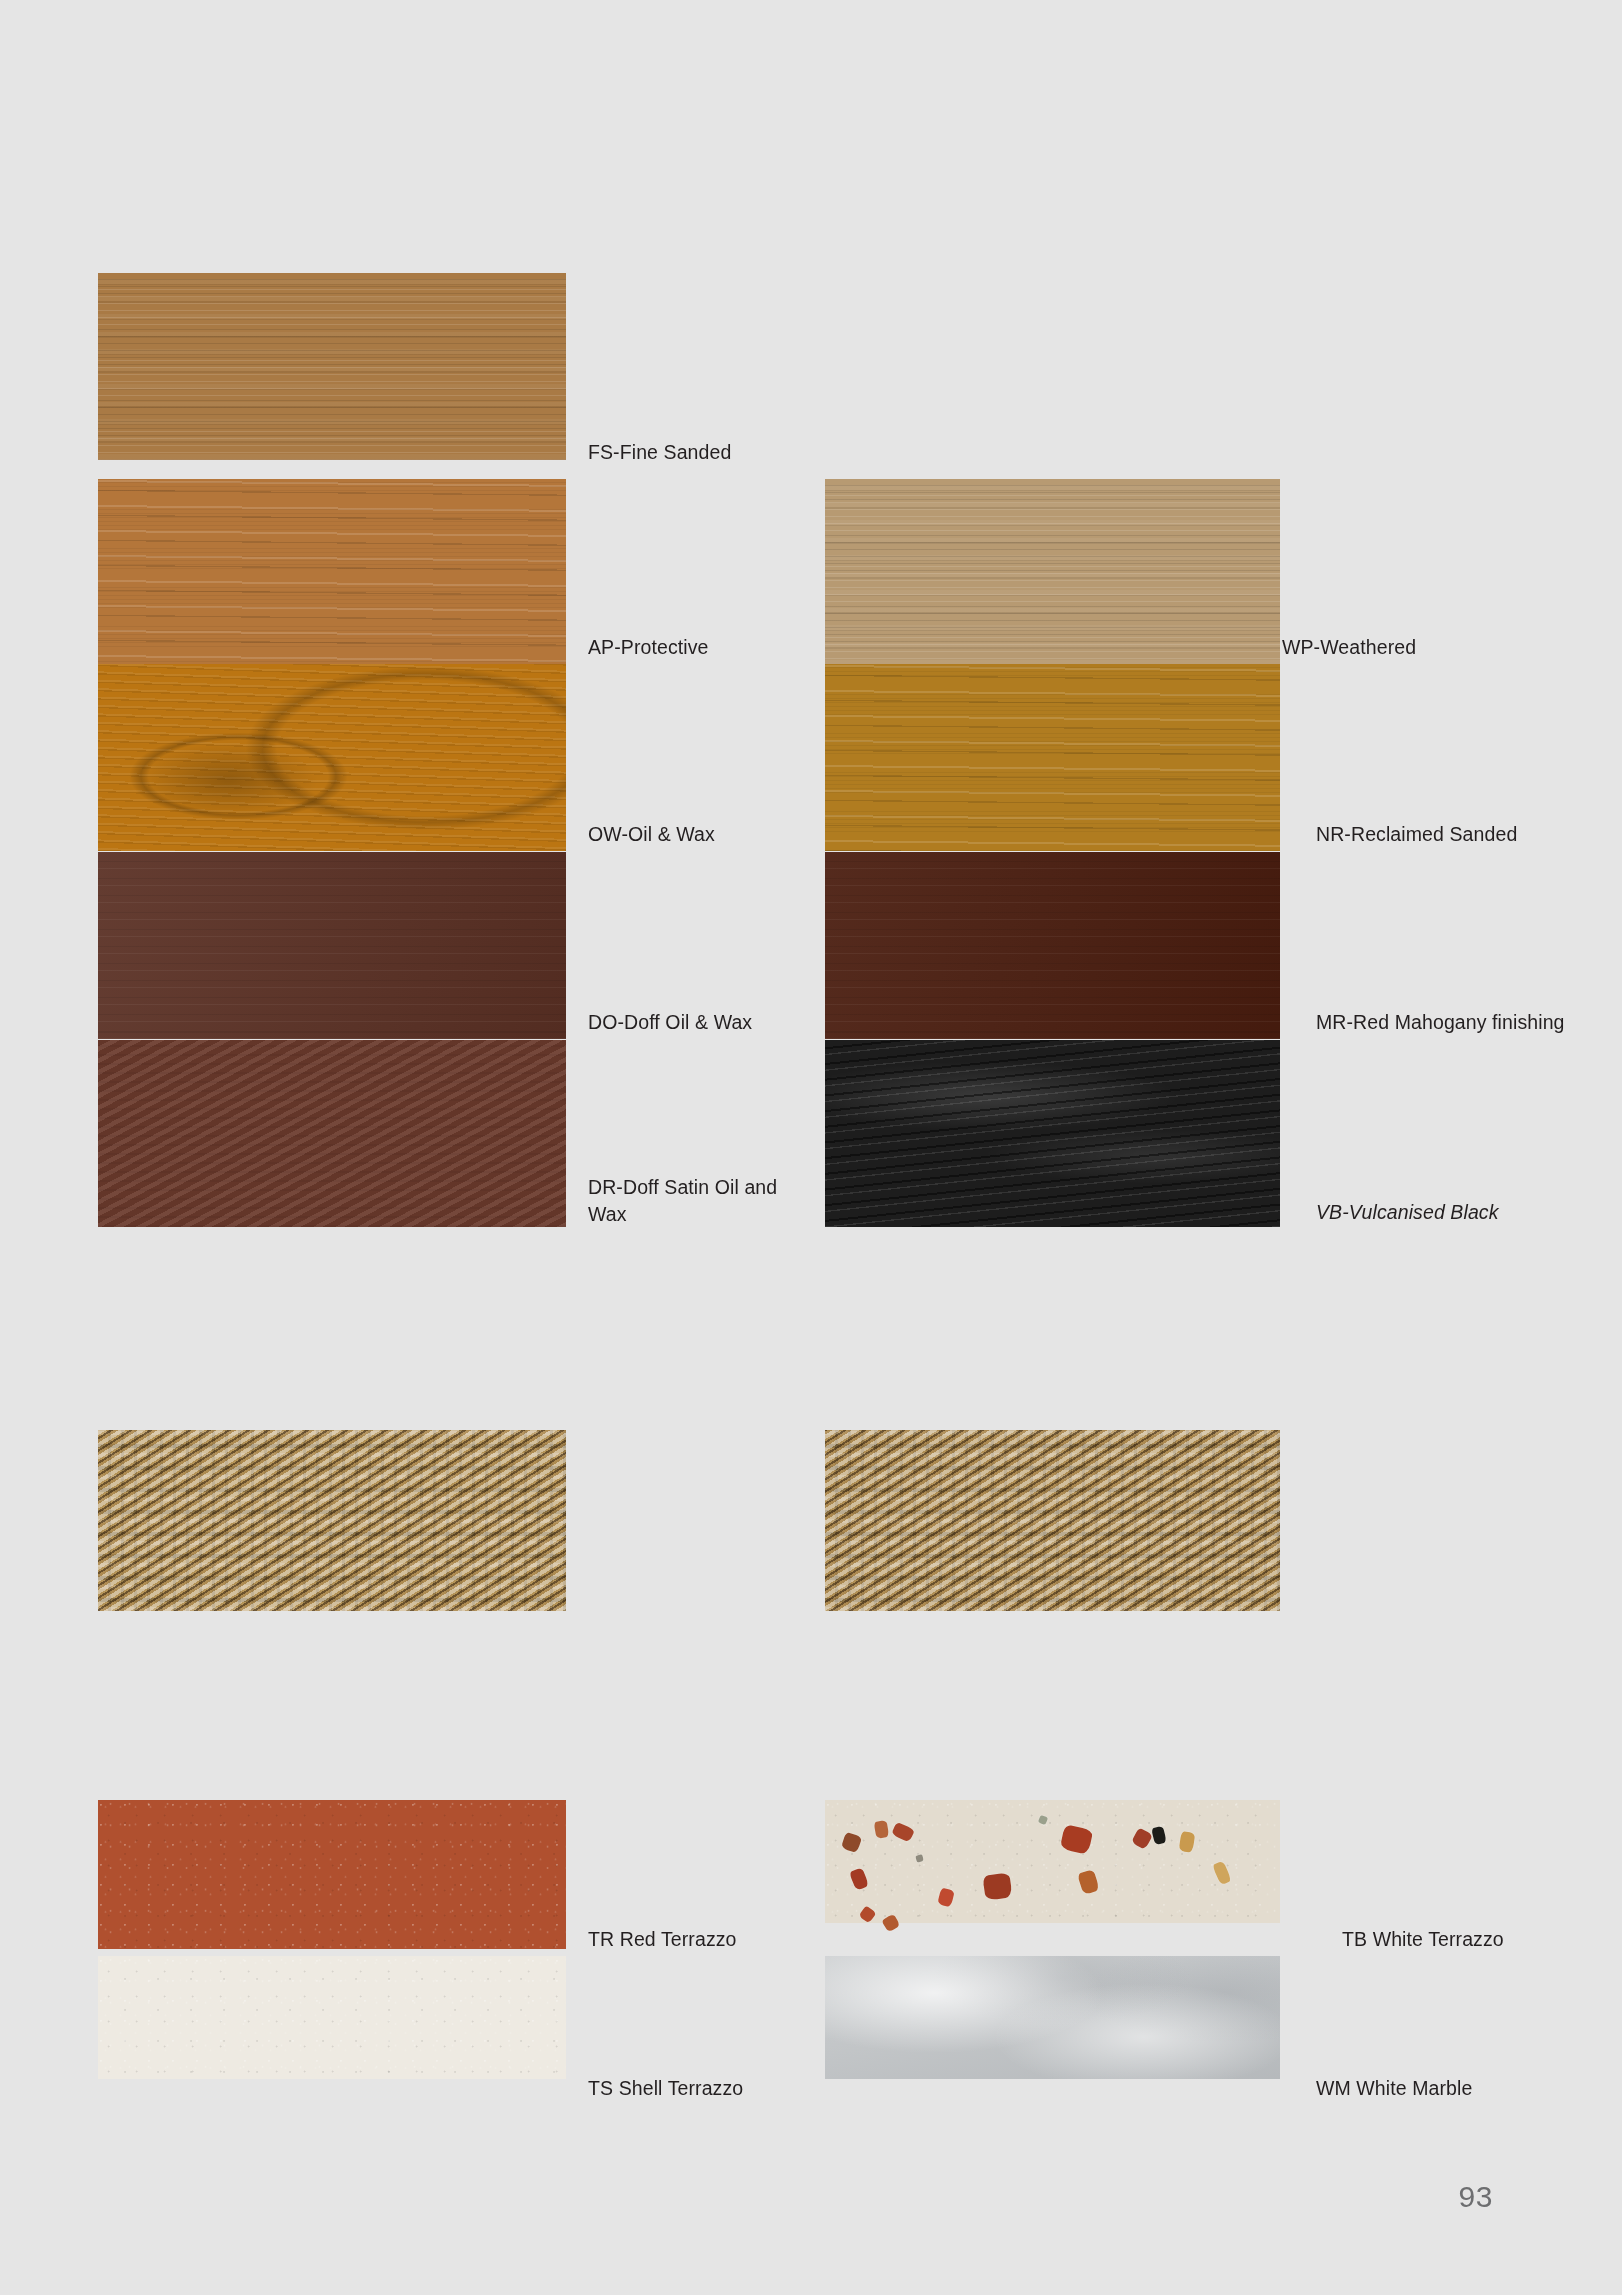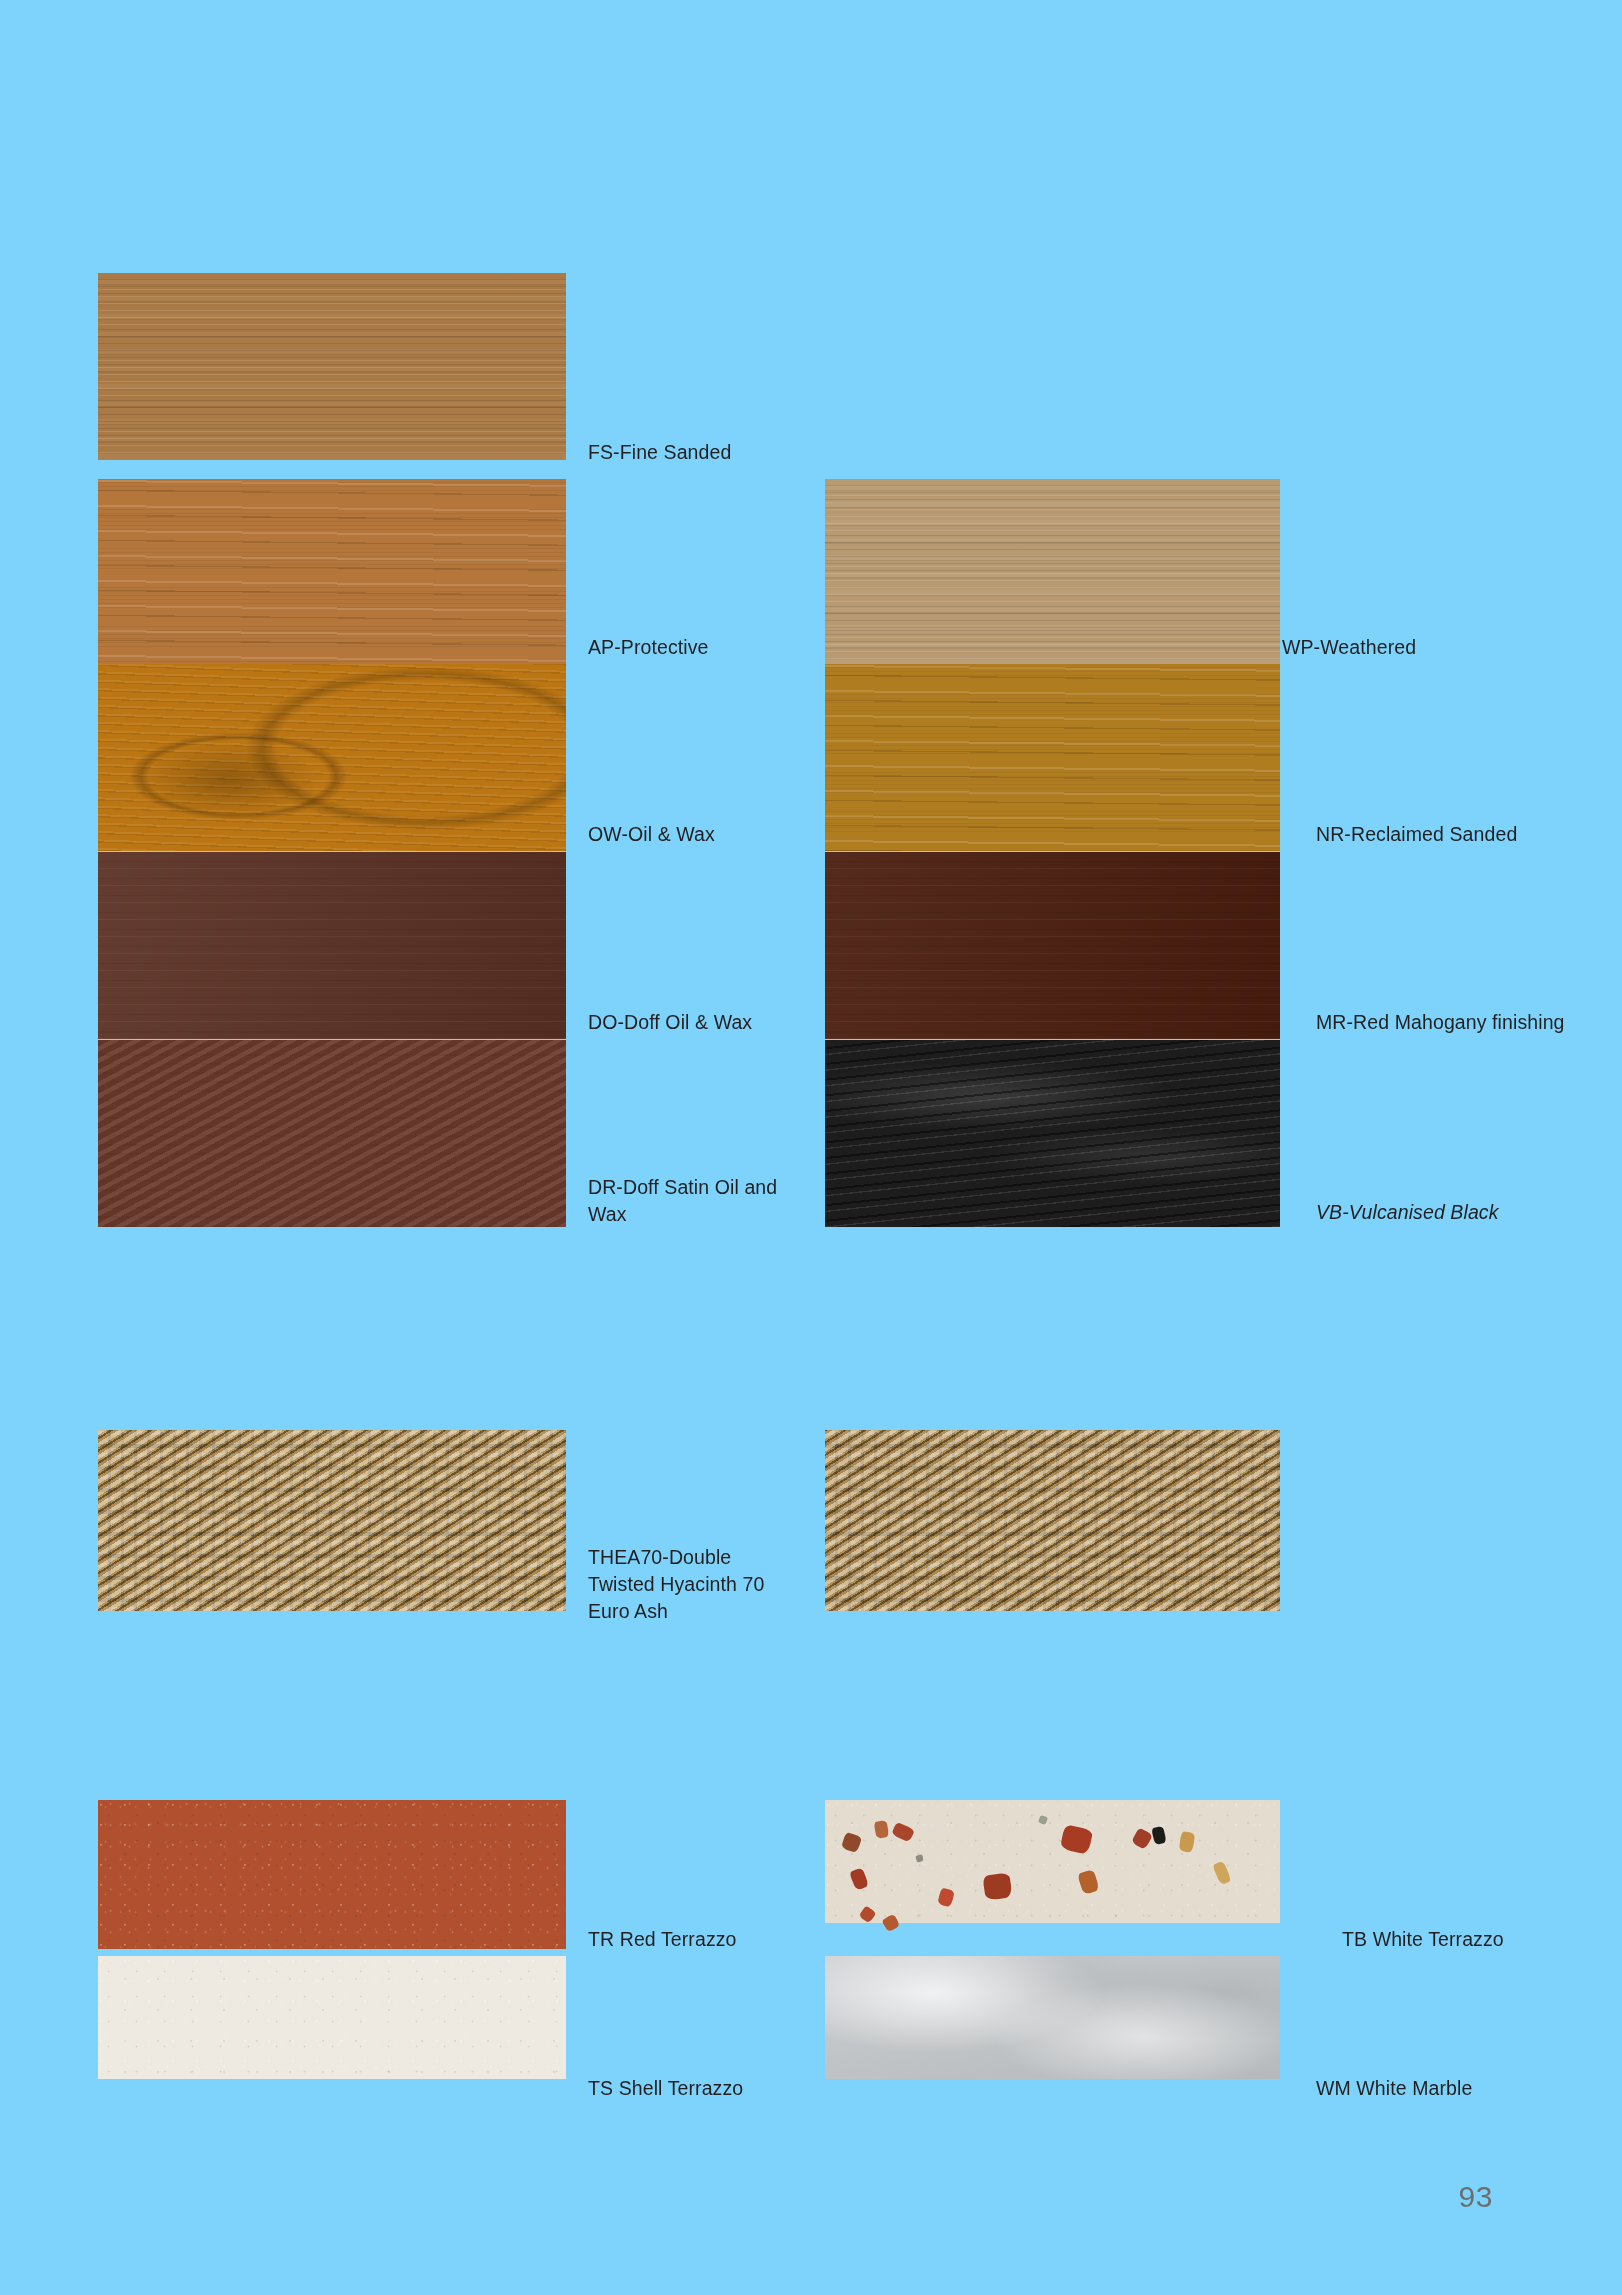--- a/index.html
+++ b/index.html
@@ -4,21 +4,21 @@
 <style>
   * { margin:0; padding:0; box-sizing:border-box; }
   html,body { background:#ffffff; }
   body {
     width:1623px; height:2295px;
     font-family:"Liberation Sans", sans-serif;
     color:#1a1a1a;
     position:relative;
     overflow:hidden;
   }
-  .page { position:absolute; inset:0; background:#7dd3fc; }
+  .page { position:absolute; inset:0; background:#e5e5e5; }
 
   .swatch-item { position:absolute; }
   .swatch {
     position:absolute; left:0; top:0;
     background-color:#b08048;
     background-repeat:repeat;
   }
   .label {
     position:absolute;
     font-size:19.5px;
@@ -191,23 +191,20 @@
 Wax</div>
 
   <div class="swatch-item" style="left:825px; top:1040px; width:455px; height:187px;">
     <div class="swatch tx-charred" style="width:455px; height:187px; background-color:#1d1d1d;"></div>
   </div>
   <div class="label" style="left:1316px; top:1199px; width:299px;font-style:italic;">VB-Vulcanised Black</div>
 
   <div class="swatch-item" style="left:98px; top:1430px; width:468px; height:181px;">
     <div class="swatch tx-weave" style="width:468px; height:181px; background-color:#b49357;"></div>
   </div>
-  <div class="label" style="left:588px; top:1544px; width:273px;">THEA70-Double
-Twisted Hyacinth 70
-Euro Ash</div>
 
   <div class="swatch-item" style="left:825px; top:1430px; width:455px; height:181px;">
     <div class="swatch tx-weave" style="width:455px; height:181px; background-color:#b08f55;"></div>
   </div>
 
   <div class="swatch-item" style="left:98px; top:1800px; width:468px; height:149px;">
     <div class="swatch tx-sand" style="width:468px; height:149px; background-color:#b0502f;"></div>
   </div>
   <div class="label" style="left:588px; top:1926px; width:351px;">TR Red Terrazzo</div>
 

